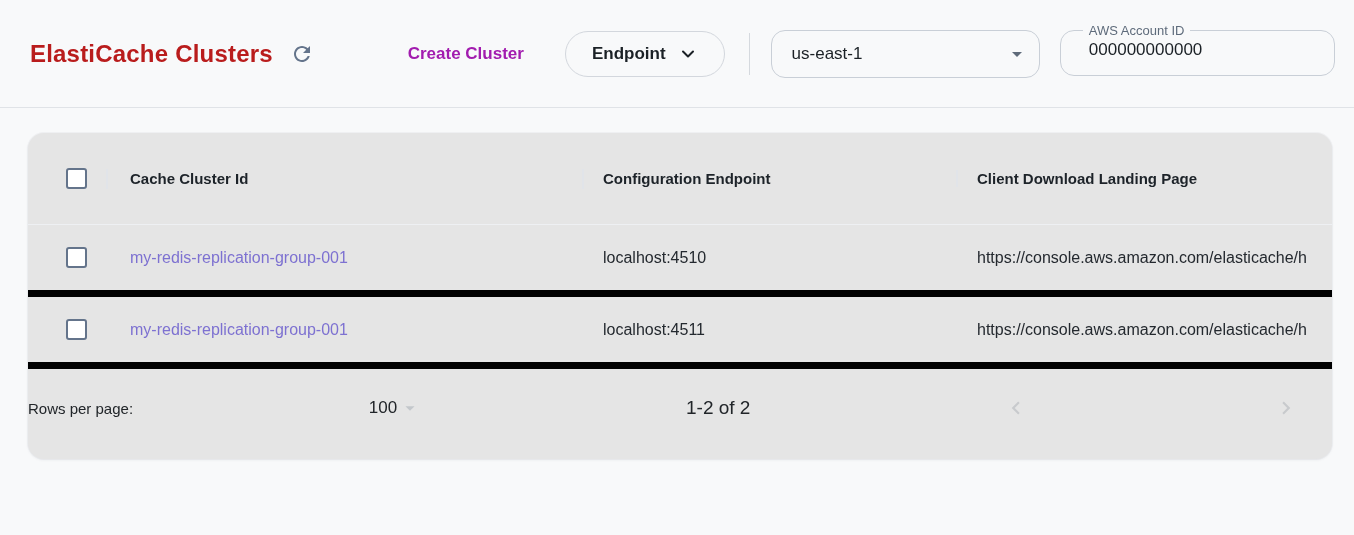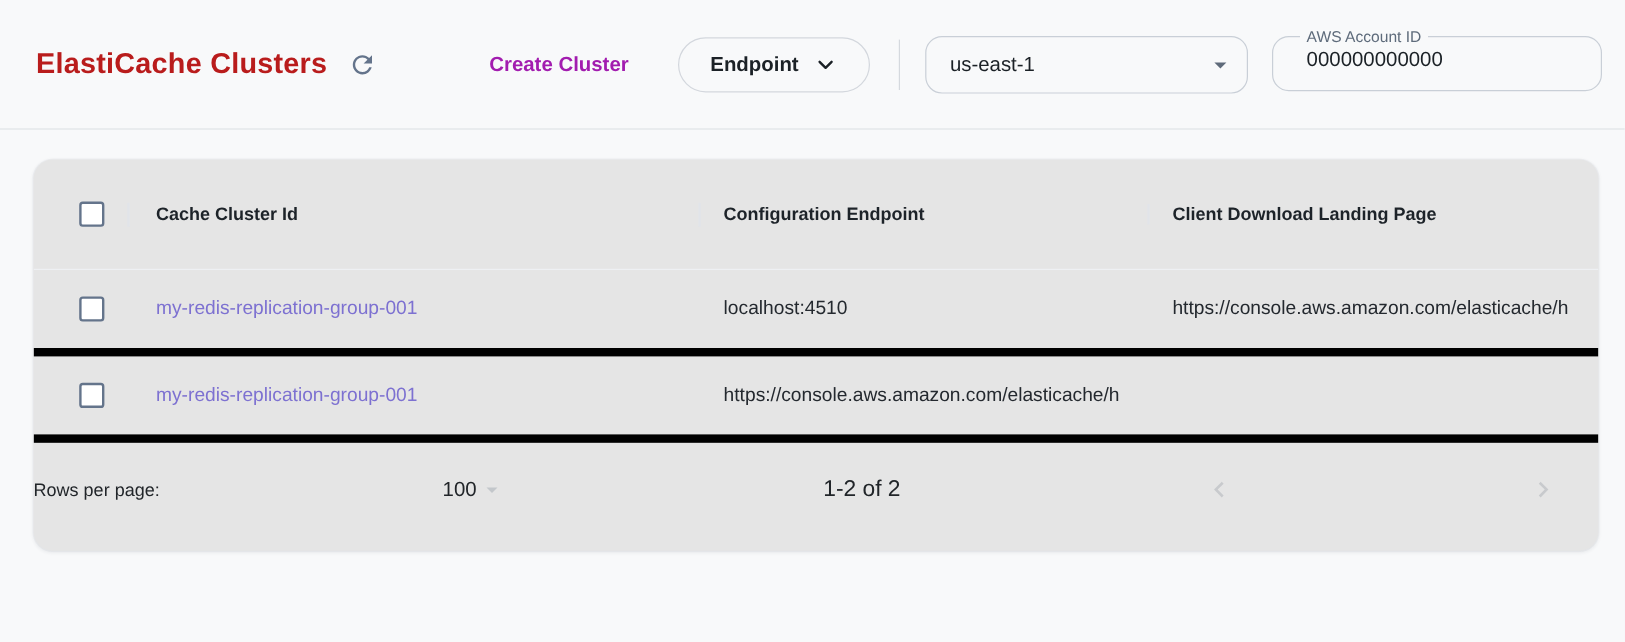--- a/index.html
+++ b/index.html
@@ -227,20 +227,23 @@
     </div>
   </div>
 
   <div class="trow">
     <div class="c-check">
       <span class="checkbox"></span>
     </div>
     <div class="cell c-id">
       <a class="link">my-redis-replication-group-001</a>
     </div>
+    <div class="cell c-endpoint">
+      <span class="plain">localhost:4511</span>
+    </div>
     <div class="cell c-landing">
       <span class="plain">https://console.aws.amazon.com/elasticache/h</span>
     </div>
   </div>
 
   <div class="pager">
     <span class="pg-label">Rows per page:</span>
     <div class="pg-select">
       <span class="pg-value">100</span>
       <svg viewBox="0 0 24 24" fill="currentColor">

